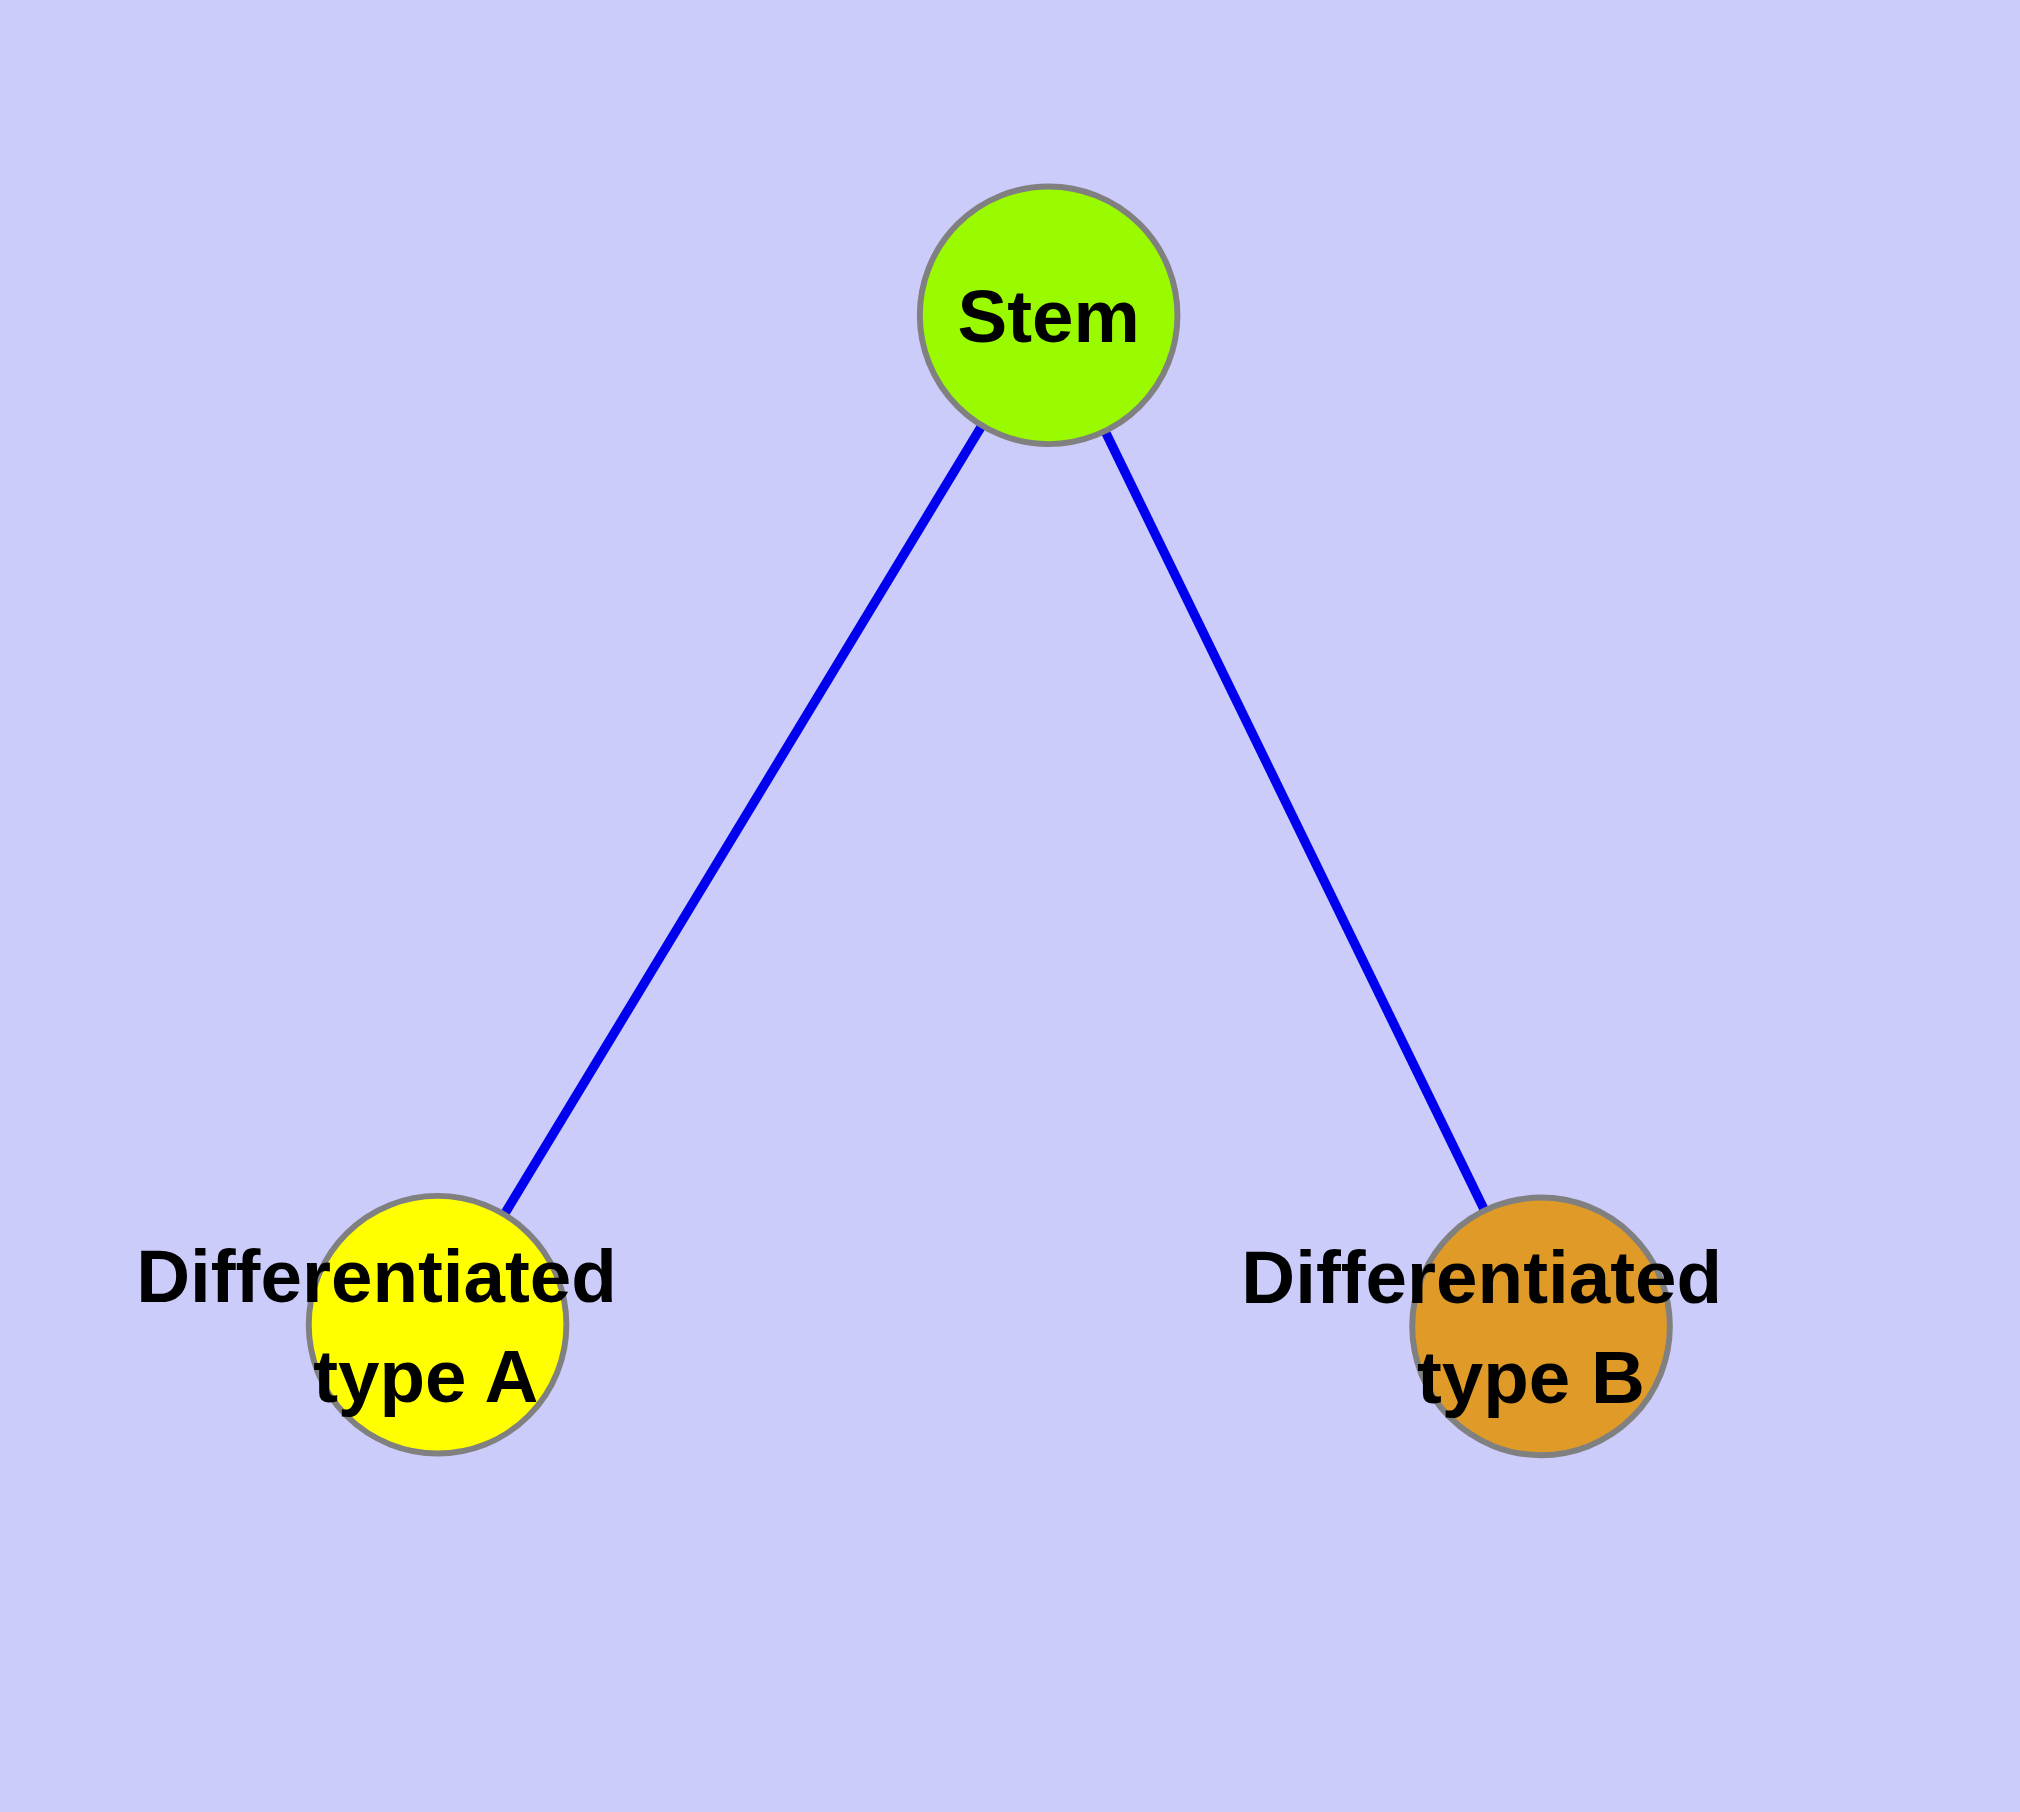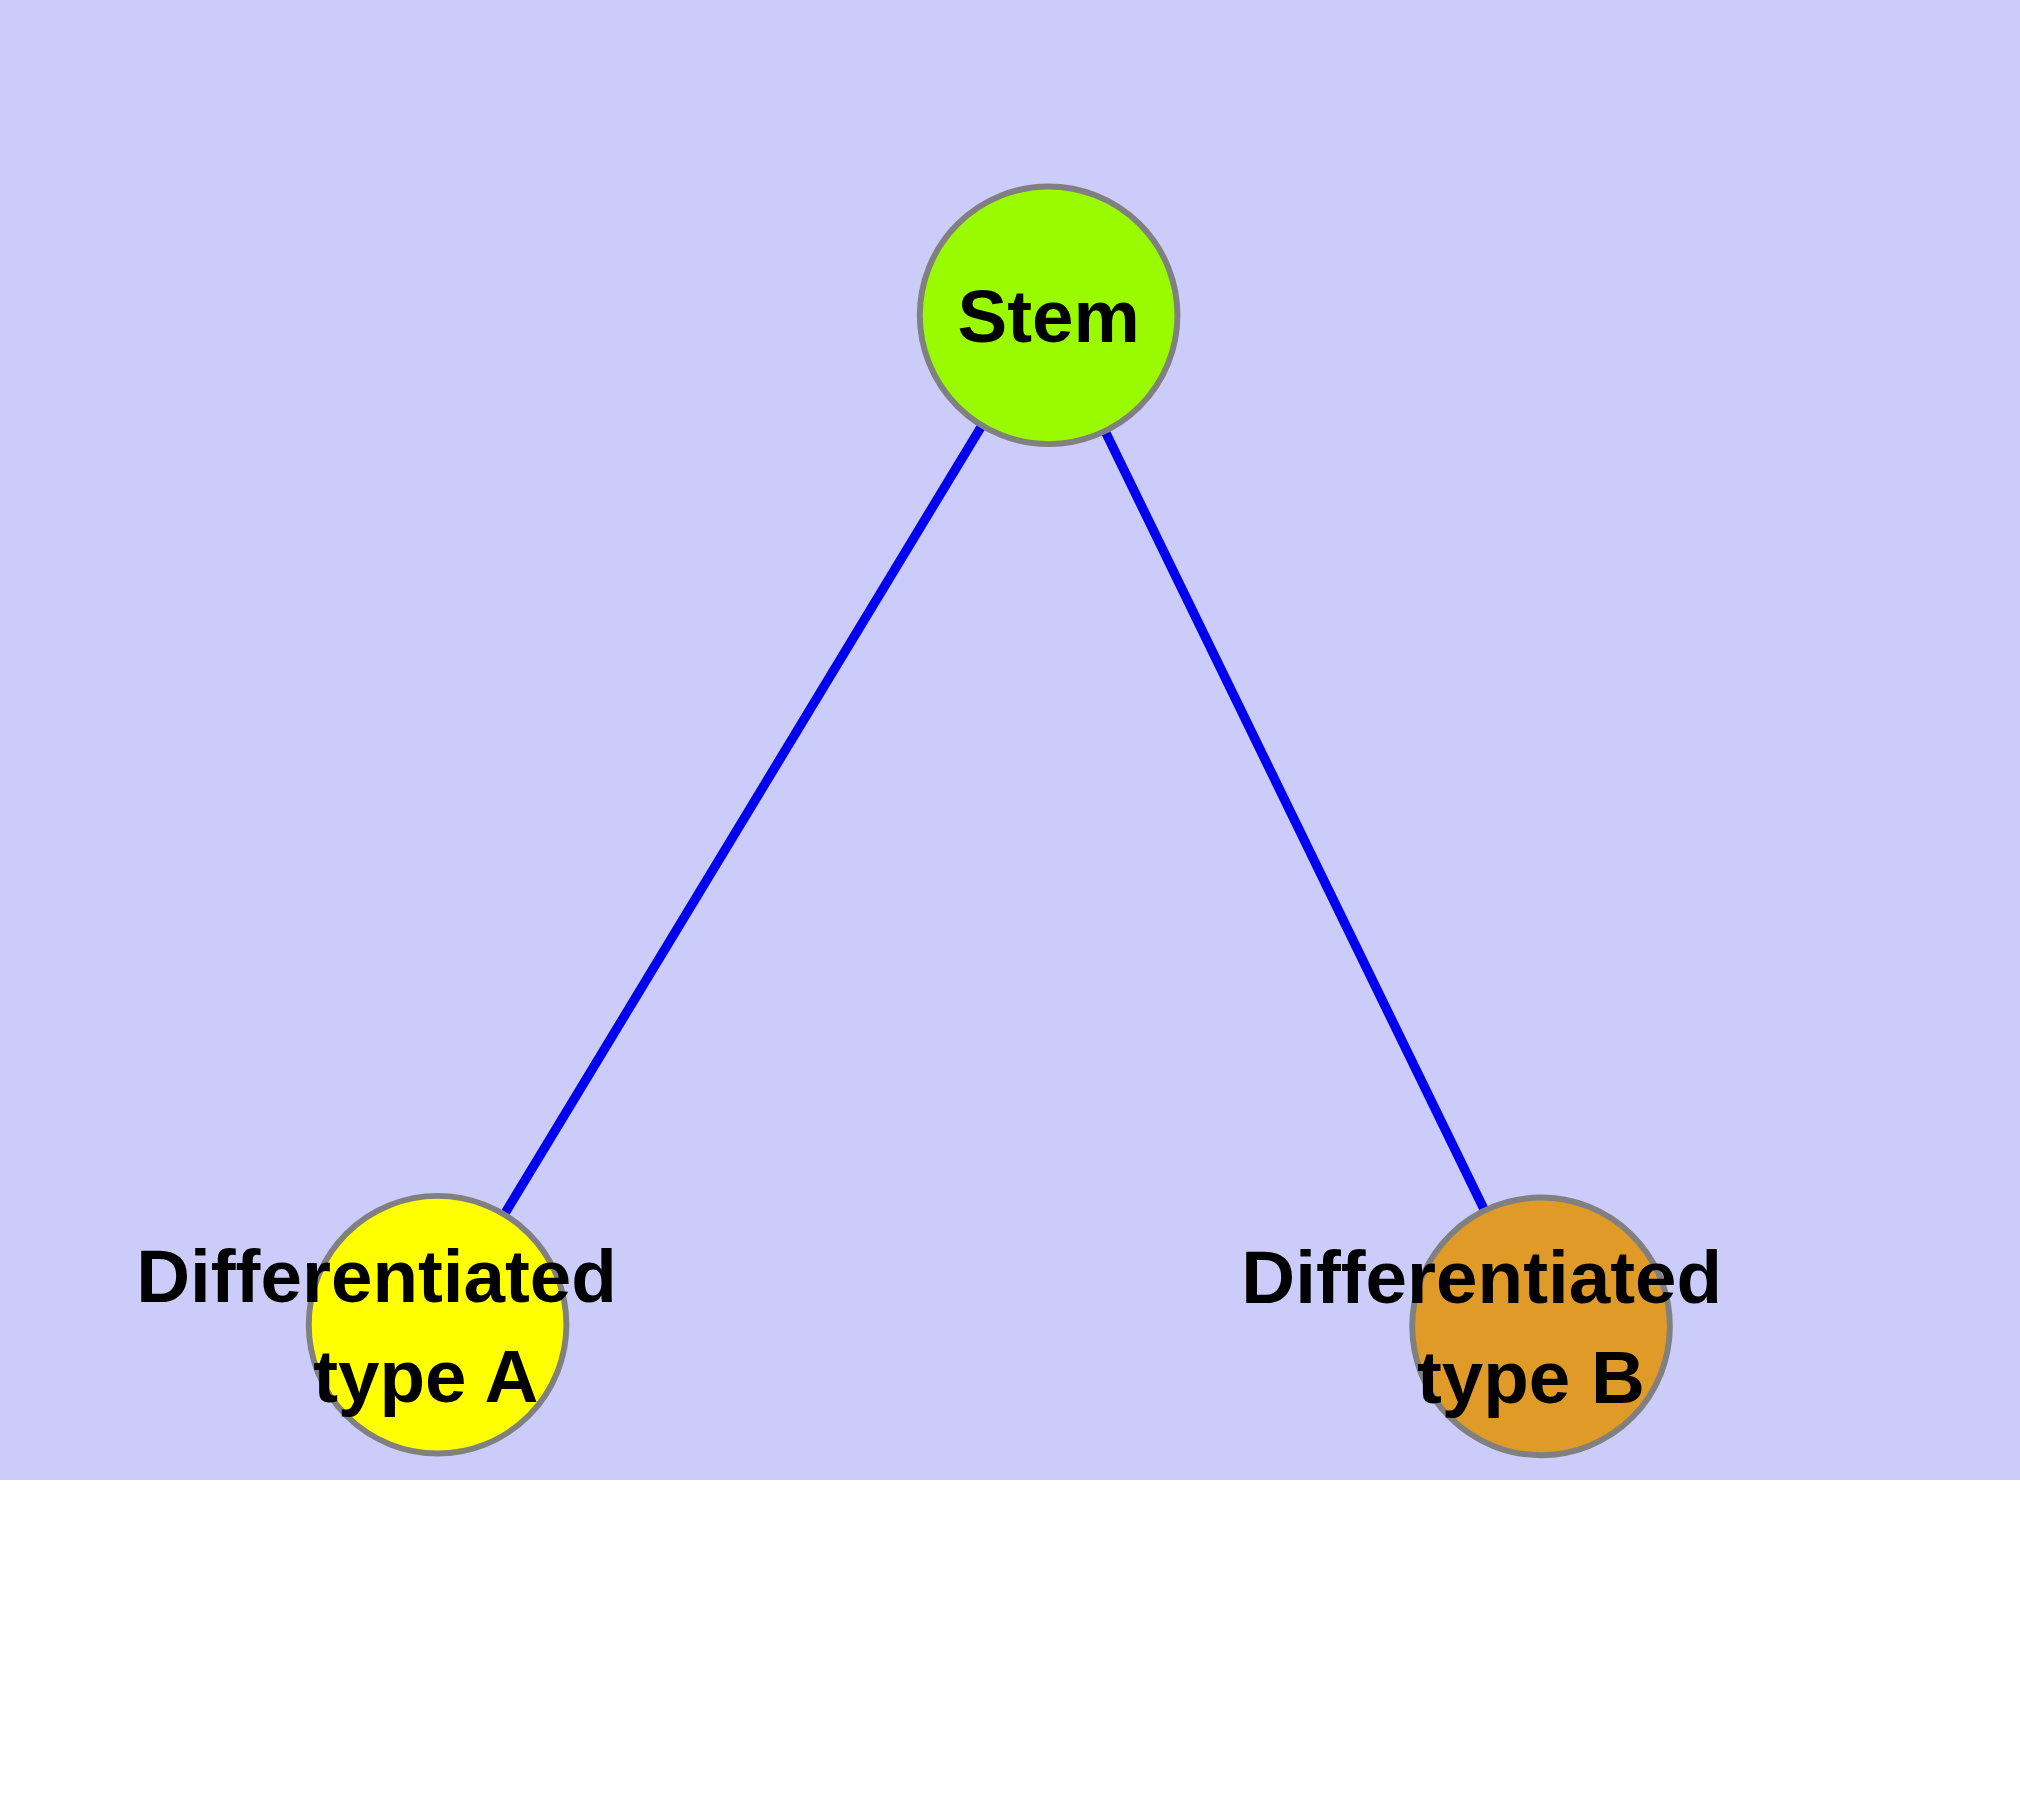--- a/index.html
+++ b/index.html
@@ -44,21 +44,21 @@
     fill: none;
   }
   .node-circle {
     stroke: #808080;
     stroke-width: 7;
   }
 </style>
 </head>
 <body>
 
-<div id="canvas" style="width: 2021px; height: 1480px; background: rgb(204, 204, 251);">
+<div id="canvas" style="width: 2021px; height: 1812px; background: rgb(204, 204, 251);">
 
   <svg id="graph-svg" viewBox="0 0 2384 2138" xmlns="http://www.w3.org/2000/svg" style="width: 2021px; height: 1812px;">
 
     <g>
       <line class="edge-line" id="edge-stem-a" x1="1237" y1="372" x2="516" y2="1563" stroke="#0000ee" stroke-width="11"></line>
       <line class="edge-line" id="edge-stem-b" x1="1237" y1="372" x2="1818" y2="1565" stroke="#0000ee" stroke-width="11"></line>
     </g>
 
     <g>
 

